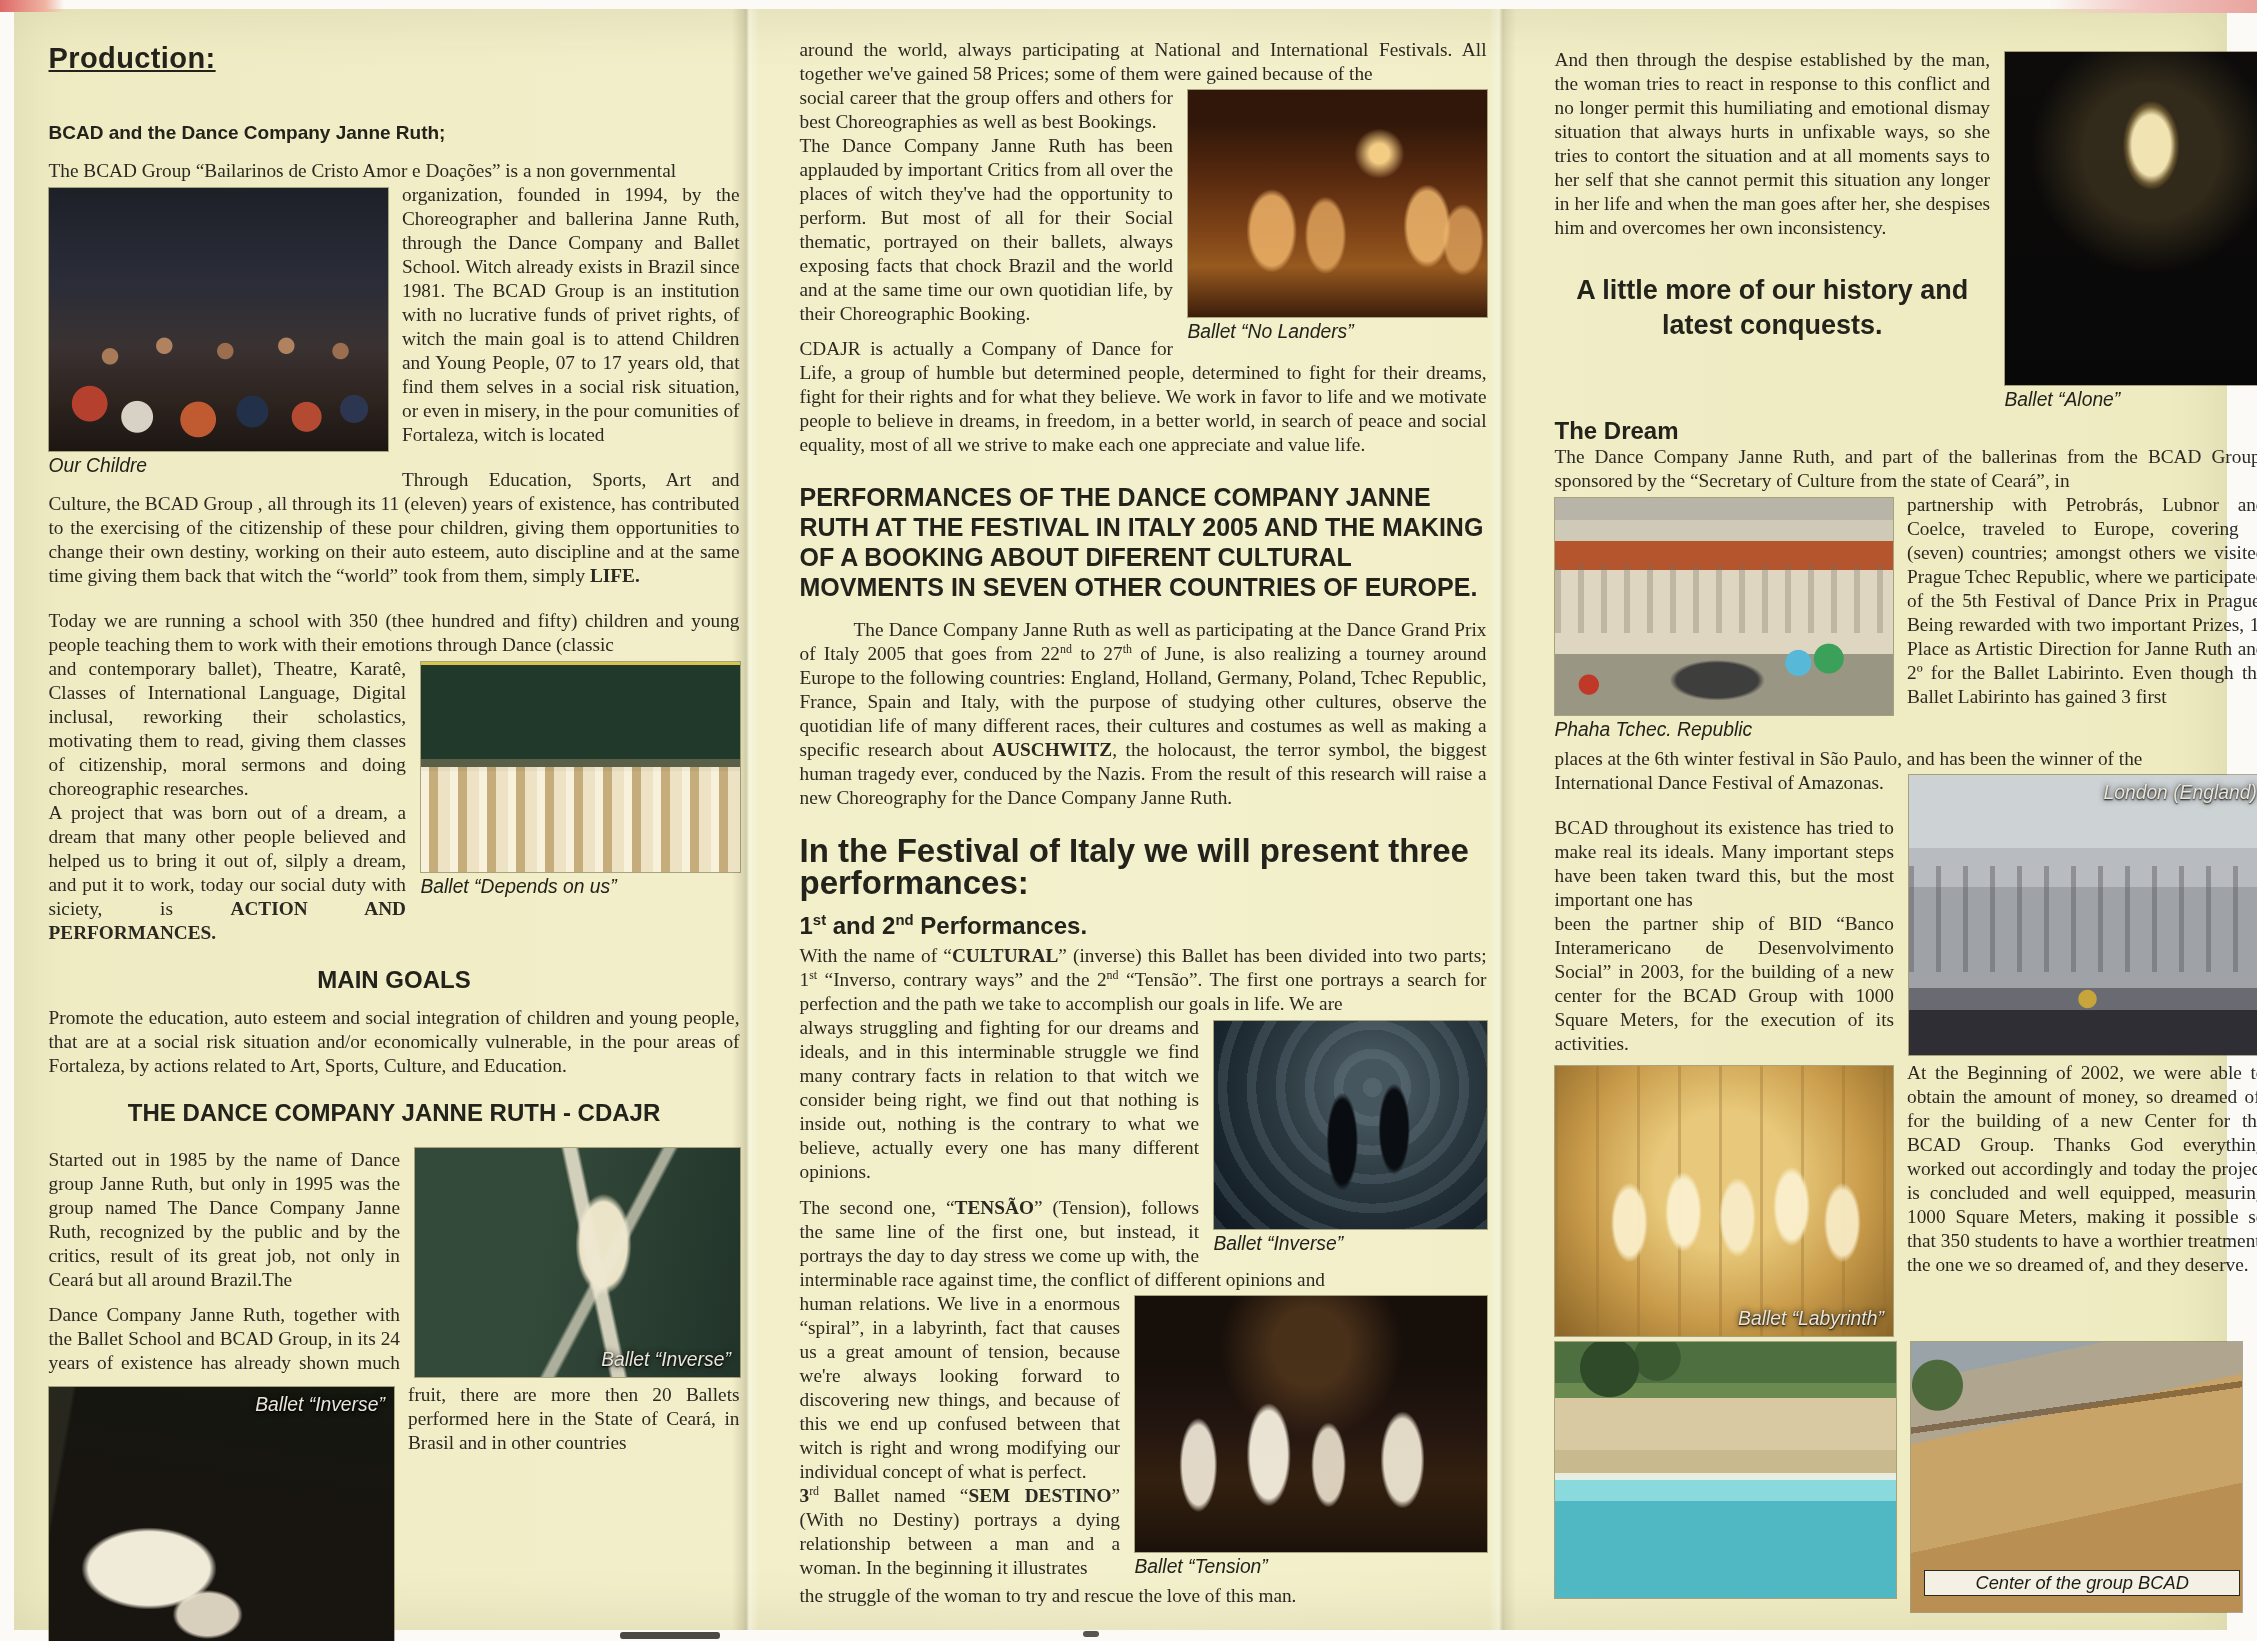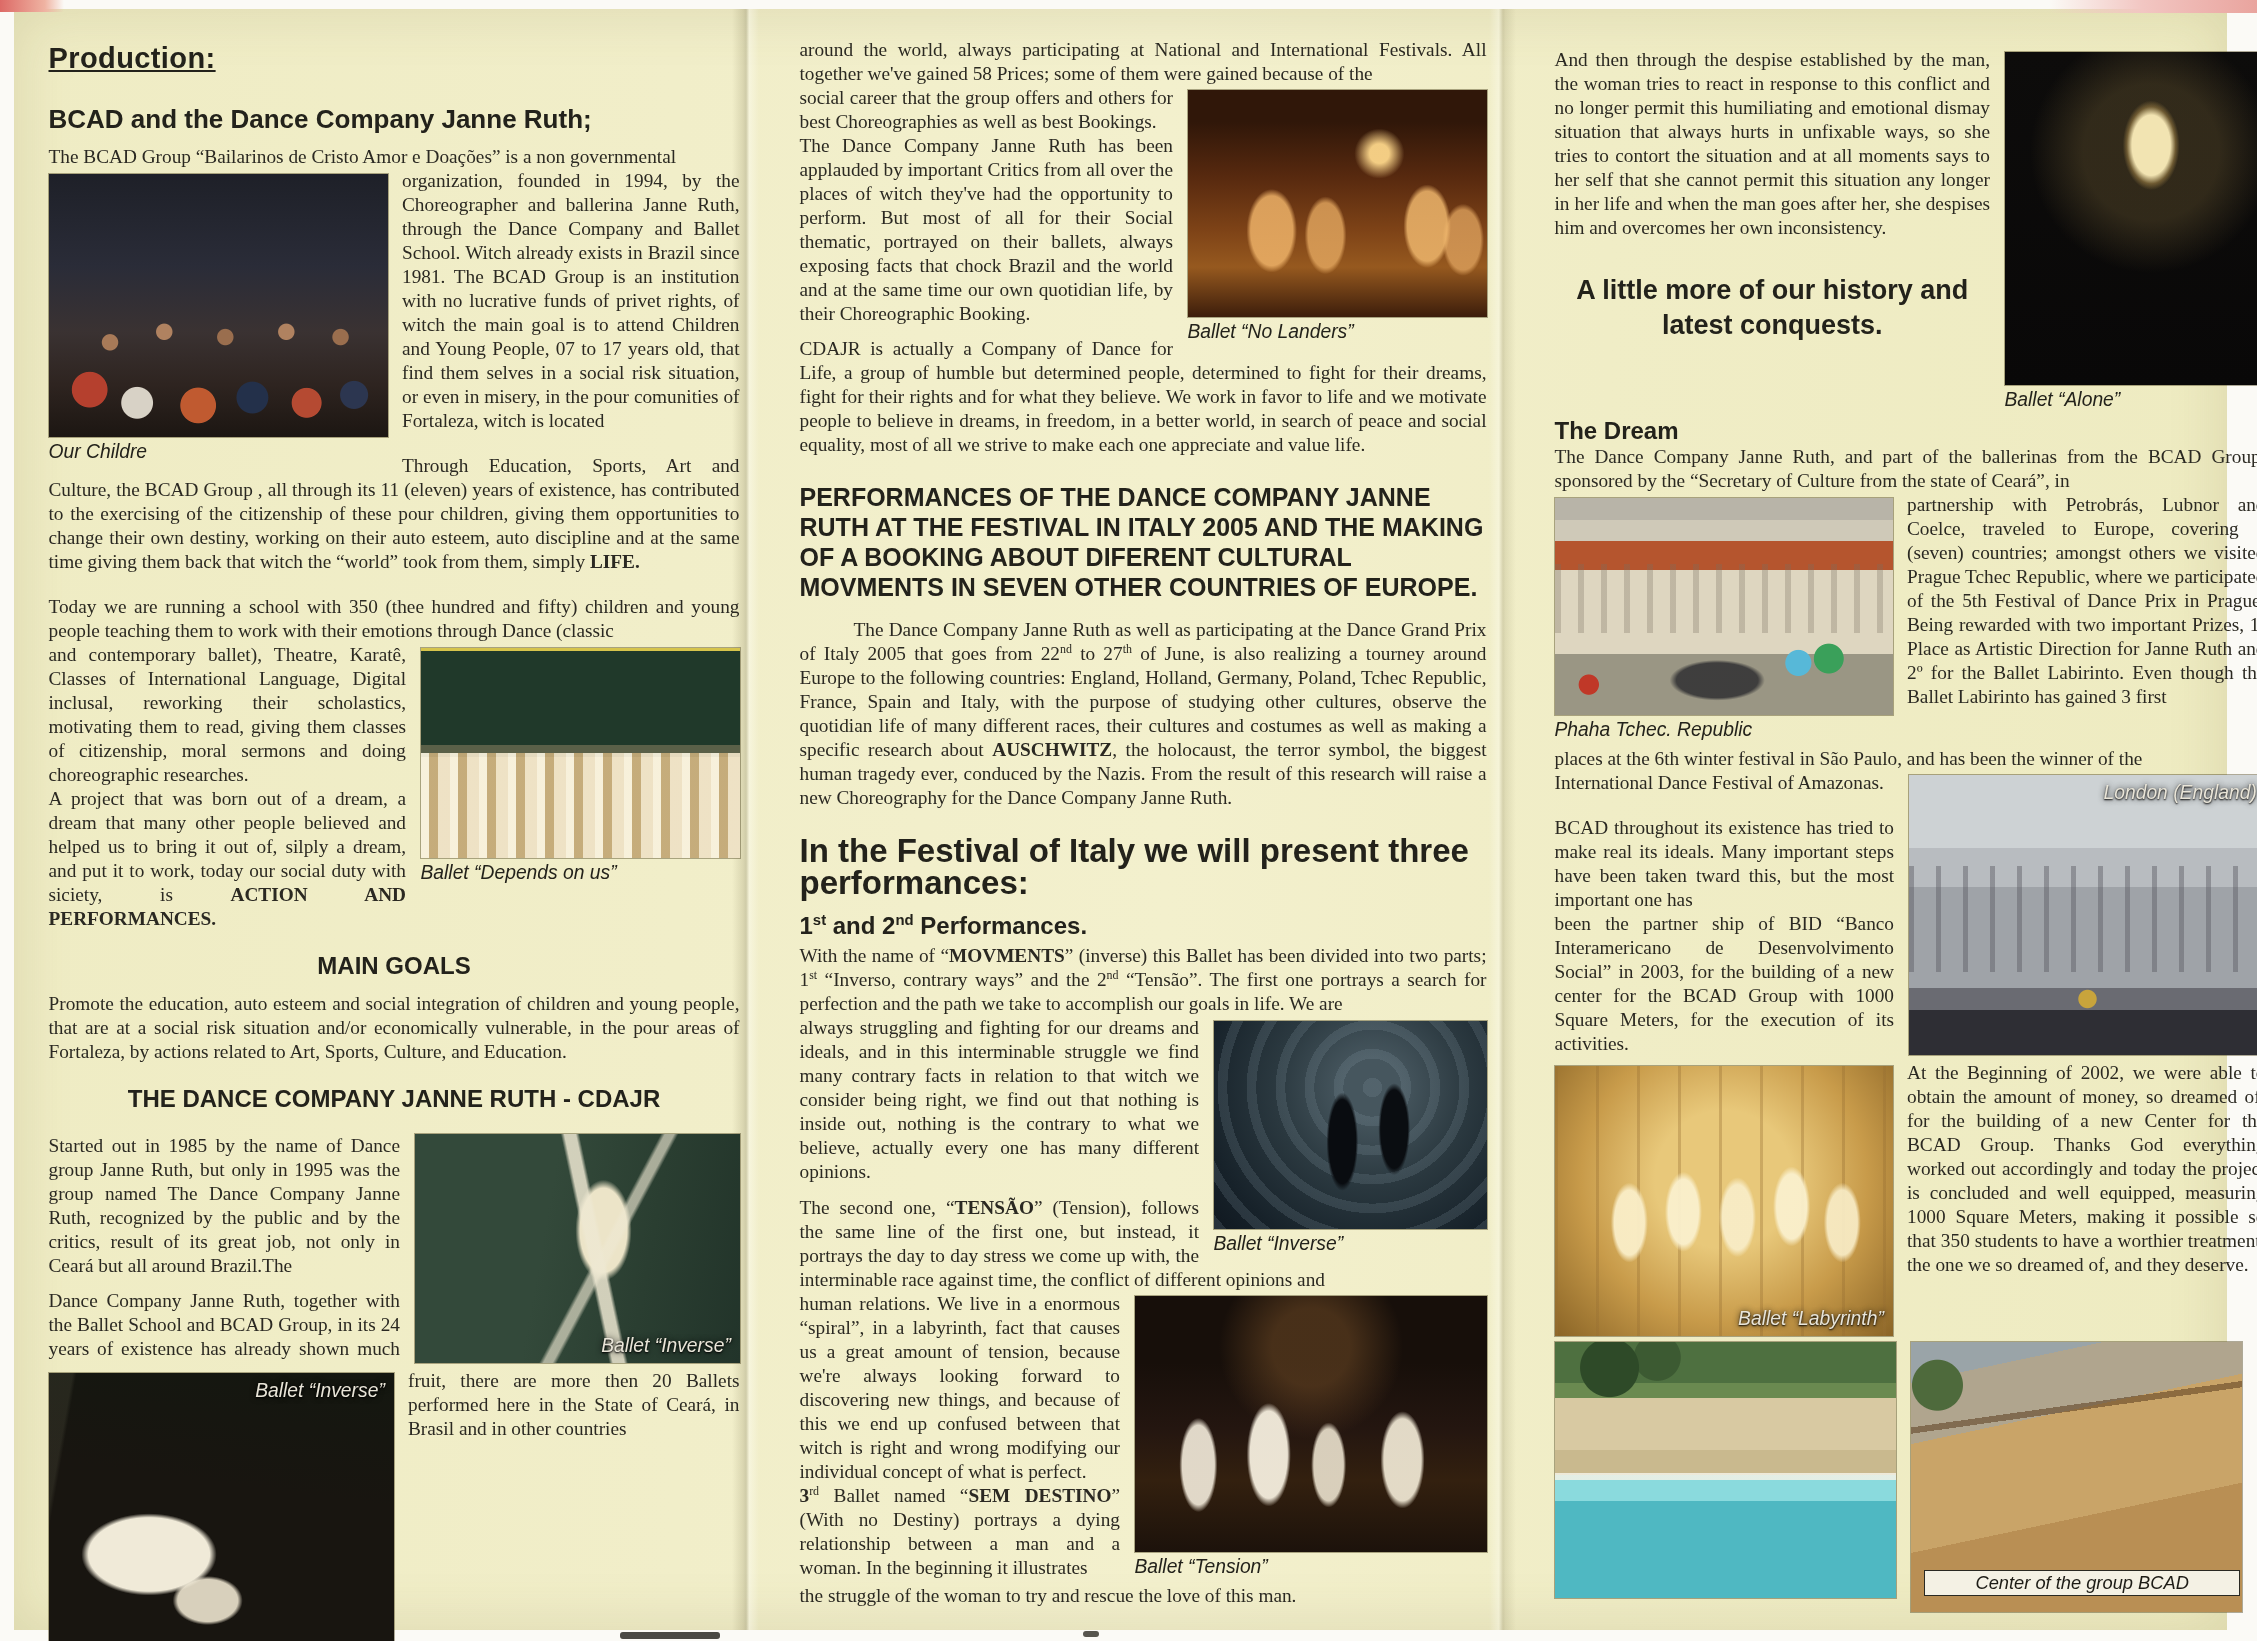--- a/index.html
+++ b/index.html
@@ -23,21 +23,21 @@
   .mark.b1{left:620px;bottom:1.9px;width:100px;height:6.8px;background:#4a4944;border-radius:2.9px;}
   .mark.b2{left:1083px;bottom:3.9px;width:16.4px;height:5.8px;background:#57554e;border-radius:2.9px;}
 
   .panel{position:absolute;font-size:19.3px;line-height:24px;}
   .panel p{margin:0;text-align:justify;}
   .panel.left{left:35px;top:33px;width:691px;height:1583px;}
   .panel.mid{left:786px;top:29px;width:687px;height:1583px;}
   .panel.right{left:1541px;top:39px;width:711px;height:1574px;}
   h1,h2,h3,h4{font-family:"Liberation Sans","DejaVu Sans",sans-serif;color:#23221b;margin:0;}
   .h-prod{font-size:29px;line-height:33px;letter-spacing:0.4px;text-decoration:underline;}
-  .h-bcad{font-size:26px;line-height:30px;margin-top:29px;}
+  .h-bcad{font-size:19px;line-height:30px;margin-top:43px;}
   .h-center{font-size:24px;line-height:28px;text-align:center;}
   .h-perf{font-size:25px;line-height:30px;margin:25px 0 15.4px 0;}
   .h-fest{font-size:33px;line-height:32px;margin:25px 0 13.5px 0;}
   .h-sub{font-size:24px;line-height:28px;margin:0 0 3.9px 0;}
   .h-hist{font-size:27px;line-height:35px;text-align:center;margin-top:33px;}
   .h-dream{font-size:24px;line-height:28px;clear:right;margin-top:41px;}
   sup{font-size:62%;vertical-align:super;line-height:0;}
   .gap{margin-top:21px !important;}
   .gap-s{margin-top:11.6px !important;}
   .indent{text-indent:54px;}
@@ -184,21 +184,21 @@
       <div class="ph ph-nolanders"></div>
       <figcaption class="cap r">Ballet “No Landers”</figcaption>
     </figure>
     <p>social career that the group offers and others for best Choreographies as well as best Bookings.</p>
     <p>The Dance Company Janne Ruth has been applauded by important Critics from all over the places of witch they've had the opportunity to perform. But most of all for their Social thematic, portrayed on their ballets, always exposing facts that chock Brazil and the world and at the same time our own quotidian life, by their Choreographic Booking.</p>
     <p class="gap-s">CDAJR is actually a Company of Dance for Life, a group of humble but determined people, determined to fight for their dreams, fight for their rights and for what they believe. We work in favor to life and we motivate people to believe in dreams, in freedom, in a better world, in search of peace and social equality, most of all we strive to make each one appreciate and value life.</p>
     <h3 class="h-perf">PERFORMANCES OF THE DANCE COMPANY JANNE RUTH AT THE FESTIVAL IN ITALY 2005 AND THE MAKING OF A BOOKING ABOUT DIFERENT CULTURAL MOVMENTS IN SEVEN OTHER COUNTRIES OF EUROPE.</h3>
     <p class="indent"><span>The Dance Company Janne Ruth as well as  participating at the Dance Grand Prix of Italy 2005 that goes from 22</span><sup>nd</sup><span> to 27</span><sup>th</sup><span> of June, is also realizing a tourney around Europe to the following countries: England, Holland, Germany, Poland, Tchec Republic, France, Spain and Italy, with the purpose of studying other cultures, observe the quotidian life of many different races, their cultures and costumes as well as making a specific research about </span><b>AUSCHWITZ</b><span>, the holocaust, the terror symbol, the biggest human tragedy ever, conduced by the Nazis. From the result of this research will raise a new Choreography for the Dance Company Janne Ruth.</span></p>
     <h3 class="h-fest">In the Festival of Italy we will present three performances:</h3>
     <h4 class="h-sub"><span>1</span><sup>st</sup><span> and 2</span><sup>nd</sup><span> Performances.</span></h4>
-    <p><span> With the name of “</span><b>MOVMENTS</b><span>” (inverse)  this Ballet has been divided into two parts; 1</span><sup>st</sup><span> “Inverso, contrary ways” and the 2</span><sup>nd</sup><span> “Tensão”. The first one portrays a search for perfection and the path we take to accomplish our goals in life. We are</span></p>
+    <p><span> With the name of “</span><b>CULTURAL</b><span>” (inverse)  this Ballet has been divided into two parts; 1</span><sup>st</sup><span> “Inverso, contrary ways” and the 2</span><sup>nd</sup><span> “Tensão”. The first one portrays a search for perfection and the path we take to accomplish our goals in life. We are</span></p>
     <figure class="fig fr">
       <div class="ph ph-inverse-mid"></div>
       <figcaption class="cap r">Ballet “Inverse”</figcaption>
     </figure>
     <p>always struggling and fighting for our dreams and ideals, and in this interminable struggle we find many contrary facts in relation to that witch we consider being right, we find out that nothing is inside out, nothing is the contrary to what we believe, actually every one has many different opinions.</p>
     <p class="gap-s"><span>The second one, “</span><b>TENSÃO</b><span>” (Tension), follows the same line of the first one, but instead, it portrays the day to day stress we come up with, the interminable race against time, the conflict of different opinions and</span></p>
     <figure class="fig fr">
       <div class="ph ph-tension"></div>
       <figcaption class="cap r">Ballet “Tension”</figcaption>
     </figure>

